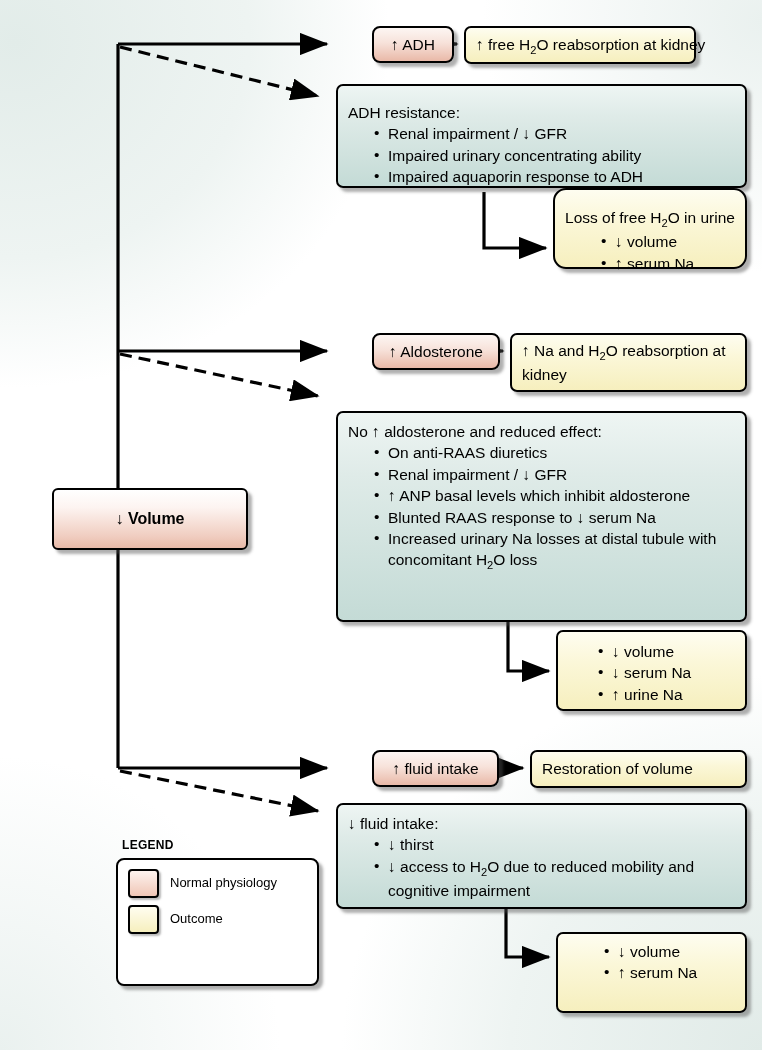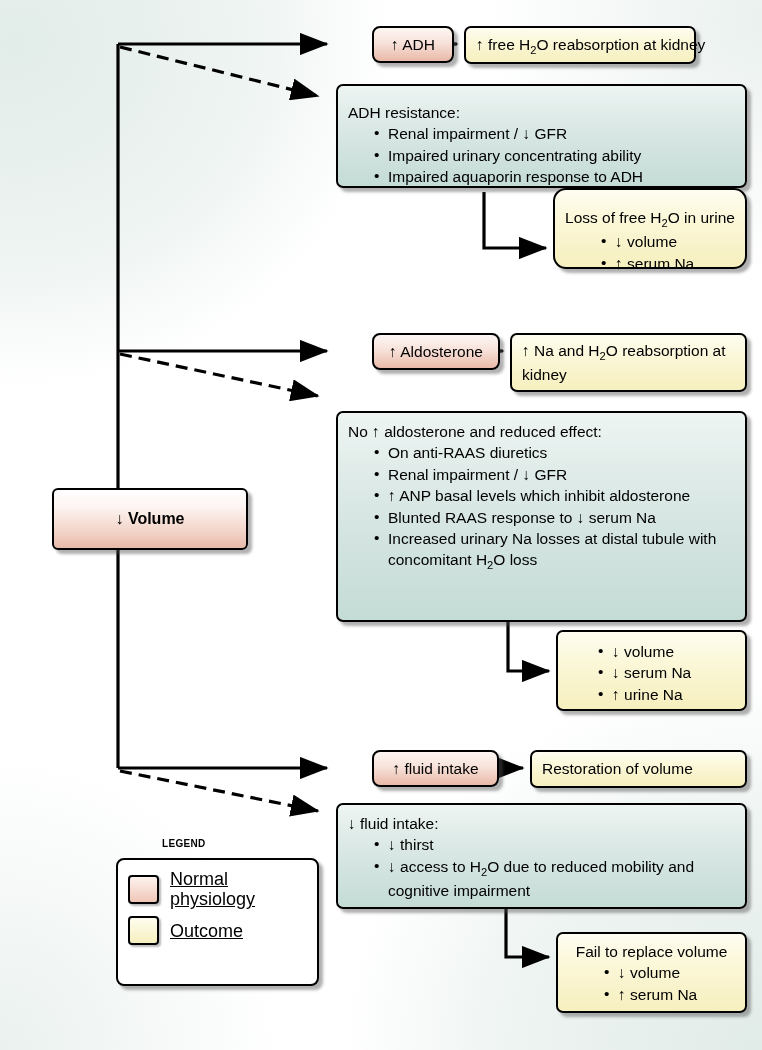--- a/index.html
+++ b/index.html
@@ -98,23 +98,22 @@
     background: linear-gradient(to bottom, #ffffff 0%, #fdf4f1 30%, #f0cdc0 80%, #e7b9a8 100%);
     border-radius: 6px;
   }
 
   
   #legend-title {
     position: absolute;
     left: 122px;
     top: 838px;
     font-weight: bold;
-    font-size: 10px;
+    font-size: 12px;
     letter-spacing: 0.3px;
-    margin-left: 40px;
   }
   #legend-box {
     position: absolute;
     left: 116px;
     top: 858px;
     width: 203px;
     height: 128px;
     box-sizing: border-box;
     background: #ffffff;
     border: 2px solid #000;
@@ -135,23 +134,22 @@
     border: 2px solid #000;
     border-radius: 4px;
     box-sizing: border-box;
     box-shadow: 2px 2px 2px rgba(80,80,80,0.4);
     margin-right: 11px;
   }
   .swatch.pink   { background: linear-gradient(to bottom, #fdf3ef 0%, #f0c6b6 100%); }
   .swatch.green  { background: linear-gradient(to bottom, #eef5f3 0%, #c6dcd7 100%); }
   .swatch.yellow { background: linear-gradient(to bottom, #fffdf0 0%, #f6efbe 100%); }
   .legend-label {
-    font-size: 18px;
+    font-size: 13px;
     line-height: 1.12;
-    text-decoration: underline;
   }
 
   
   #wires {
     position: absolute;
     left: 0; top: 0;
     width: 762px;
     height: 1050px;
     pointer-events: none;
   }
@@ -285,21 +283,20 @@
 
   <div class="node green" style="left:336px; top:803px; width:411px; height:106px; padding-top:8px;">
     <div class="title">↓ fluid intake:</div>
     <ul>
       <li>↓ thirst</li>
       <li>↓ access to H<sub>2</sub>O due to reduced mobility and cognitive impairment</li>
     </ul>
   </div>
 
   <div class="node yellow" style="left:556px; top:932px; width:191px; height:81px; padding-top:7px;">
-    <div class="title centered">Fail to replace volume</div>
     <ul class="bullets-centered">
       <li class="center-bullets">↓ volume</li>
       <li class="center-bullets">↑ serum Na</li>
     </ul>
   </div>
 
   <div id="legend-title">LEGEND</div>
   <div id="legend-box">
     <div class="legend-row">
       <div class="swatch pink"></div>

